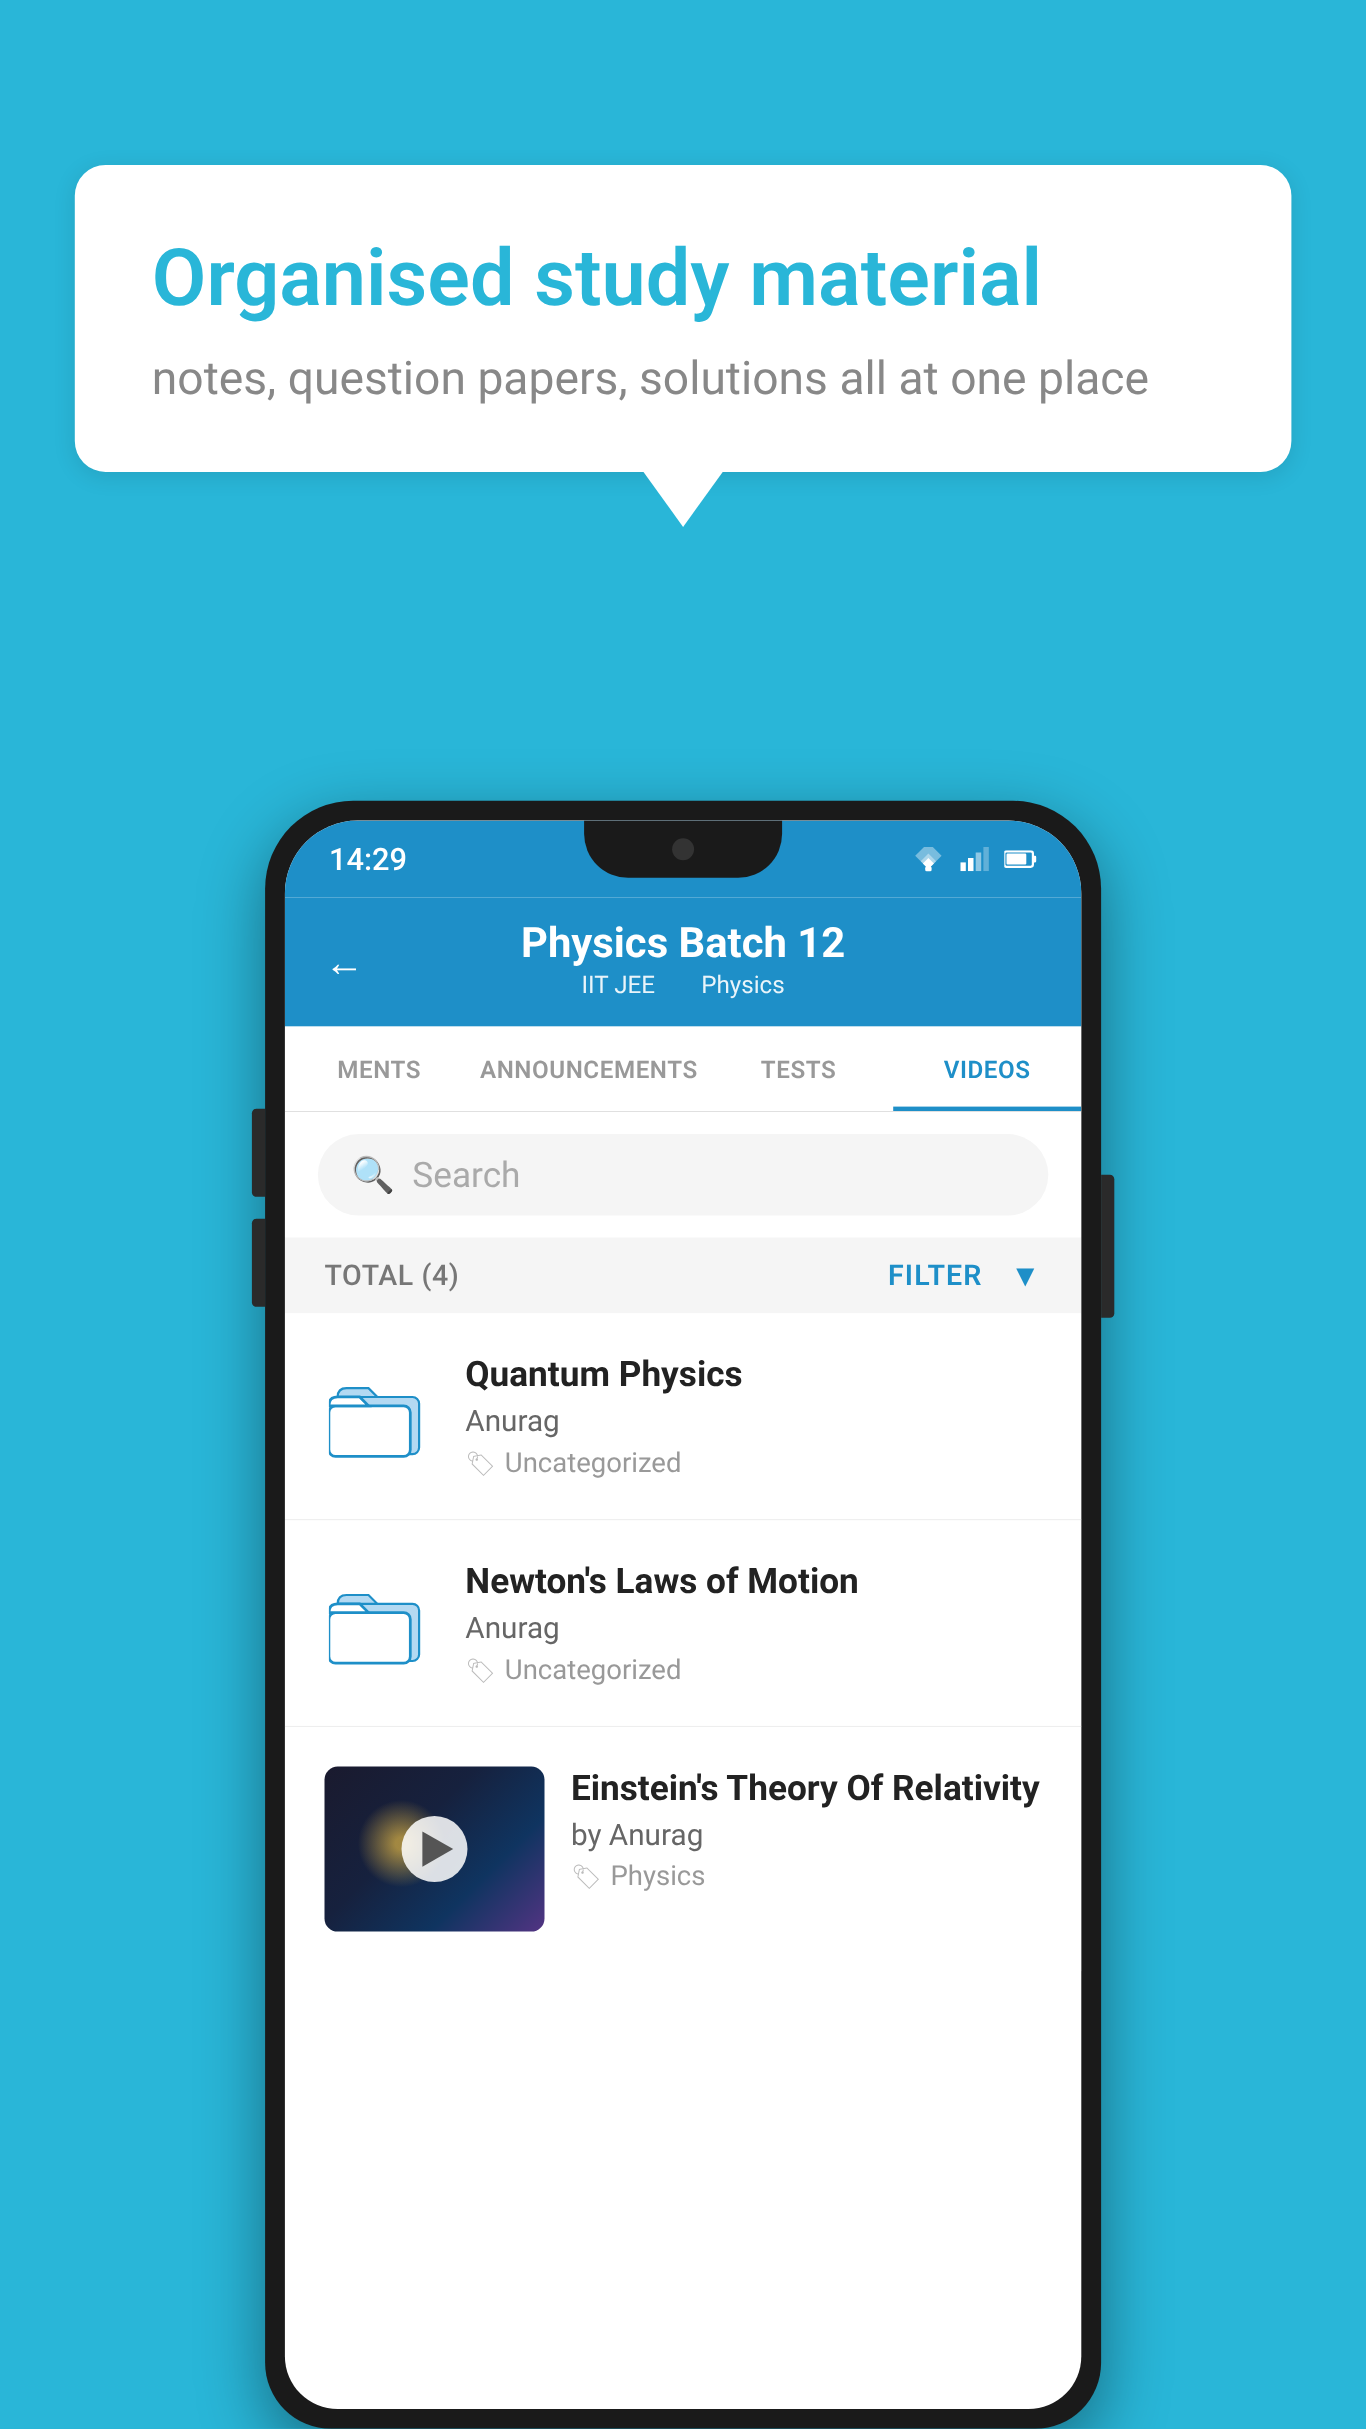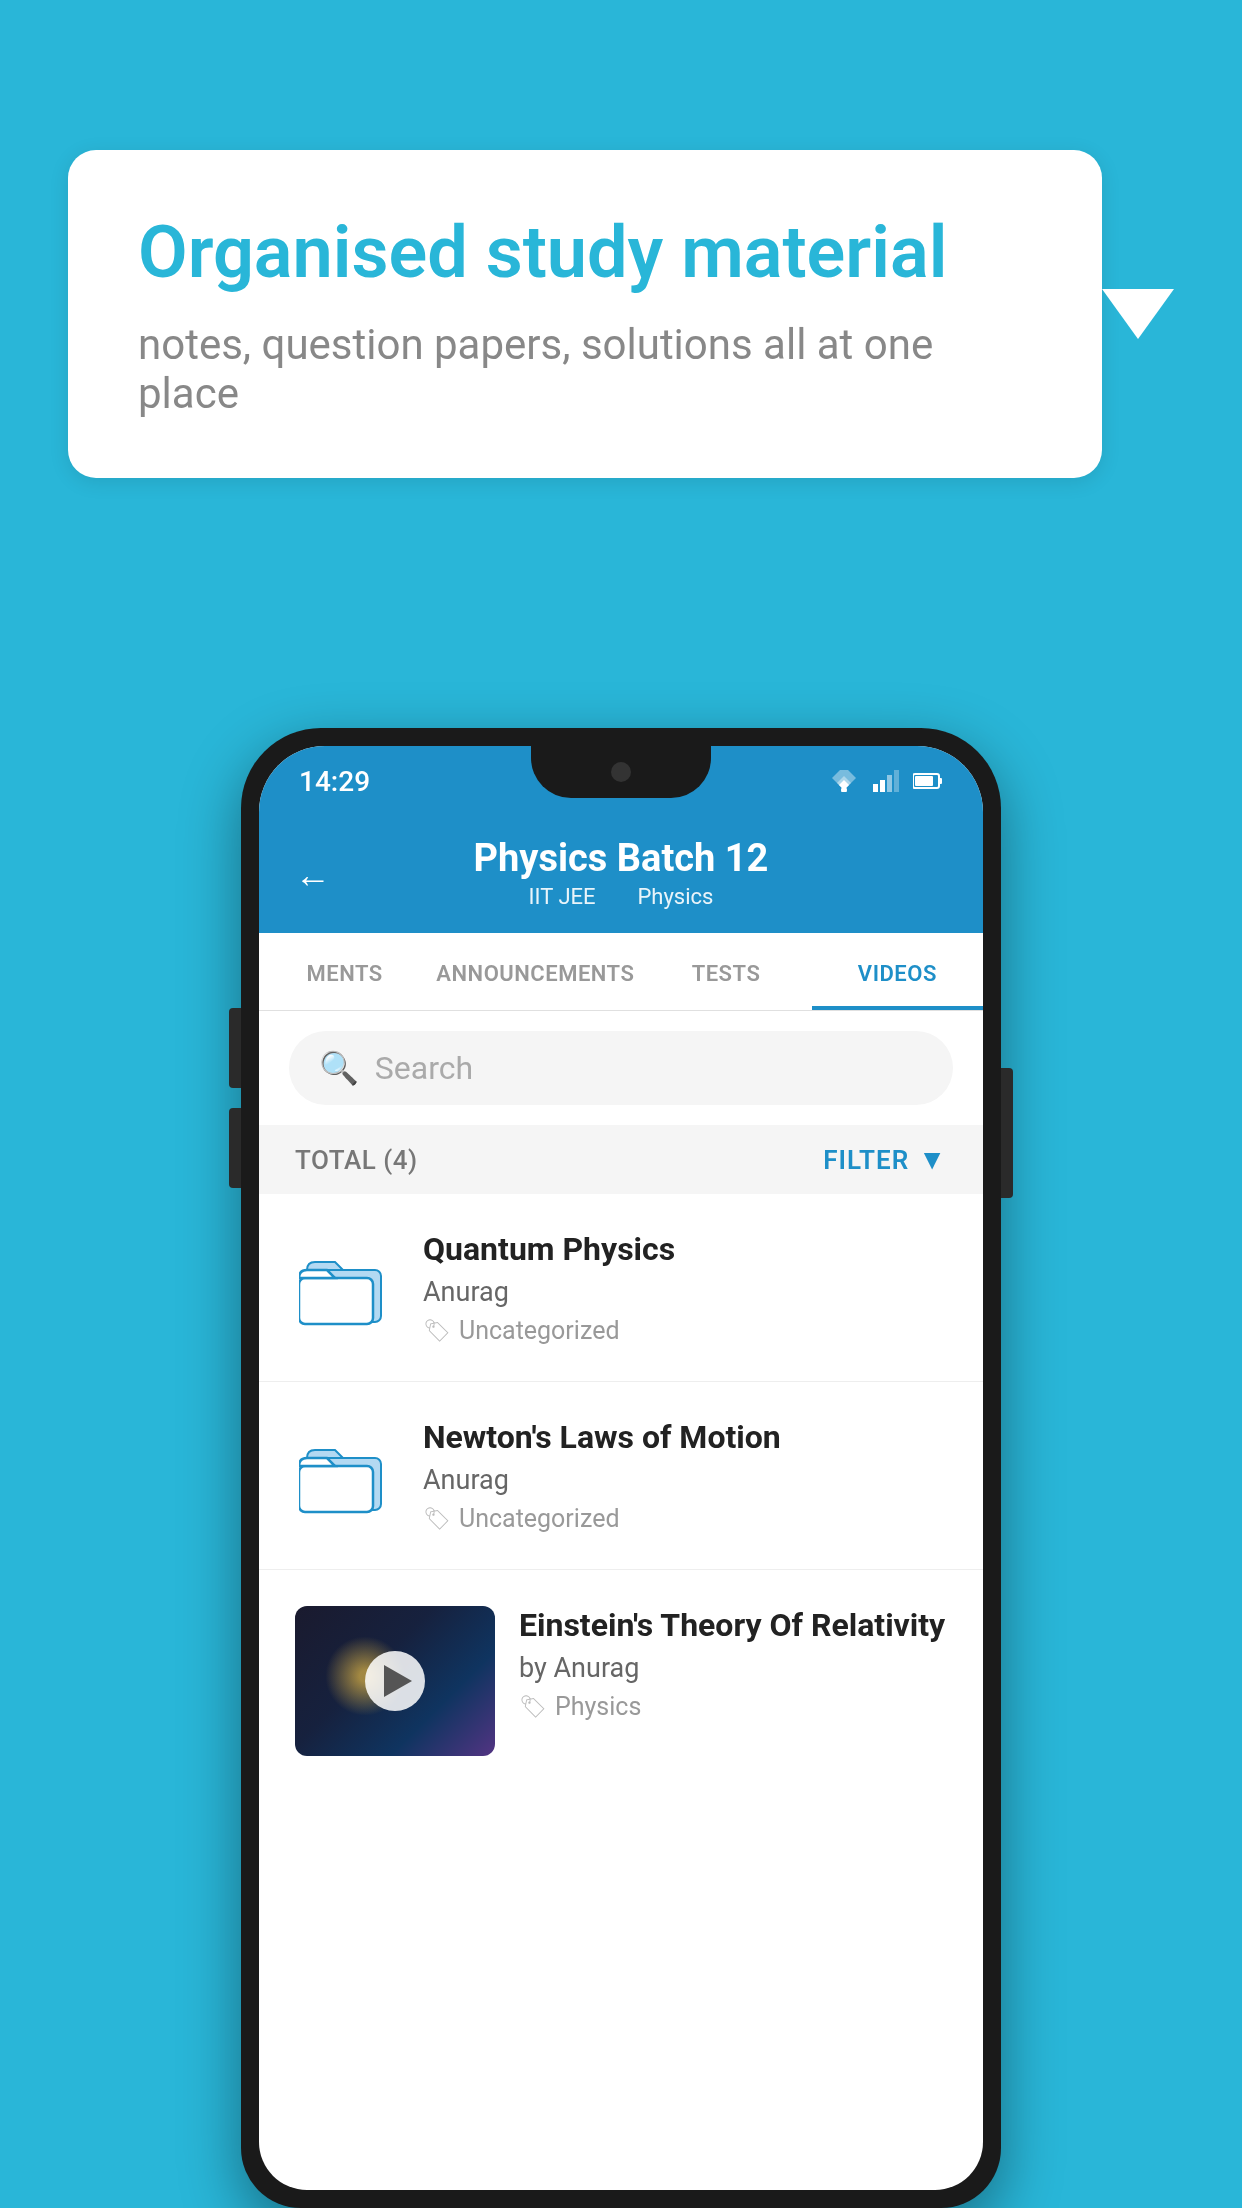--- a/index.html
+++ b/index.html
@@ -13,21 +13,21 @@
       position: relative;
     }
 
     
     .speech-bubble-wrapper {
       position: absolute;
       top: 150px;
       left: 68px;
       right: 68px;
       display: flex;
-      flex-direction: row;
+      flex-direction: column;
       align-items: center;
     }
 
     .speech-bubble {
       background: white;
       border-radius: 28px;
       padding: 60px 70px 60px 70px;
       width: 100%;
       box-shadow: 0 4px 20px rgba(0,0,0,0.1);
     }
@@ -231,21 +231,21 @@
     .total-label {
       color: #777;
       font-size: 26px;
       font-weight: 500;
       letter-spacing: 0.5px;
     }
 
     .filter-btn {
       display: flex;
       align-items: center;
-      gap: 9px;
+      gap: 25px;
       color: #1e8fc8;
       font-size: 26px;
       font-weight: 600;
       letter-spacing: 1px;
     }
 
     
     .video-list {
       background: white;
     }

